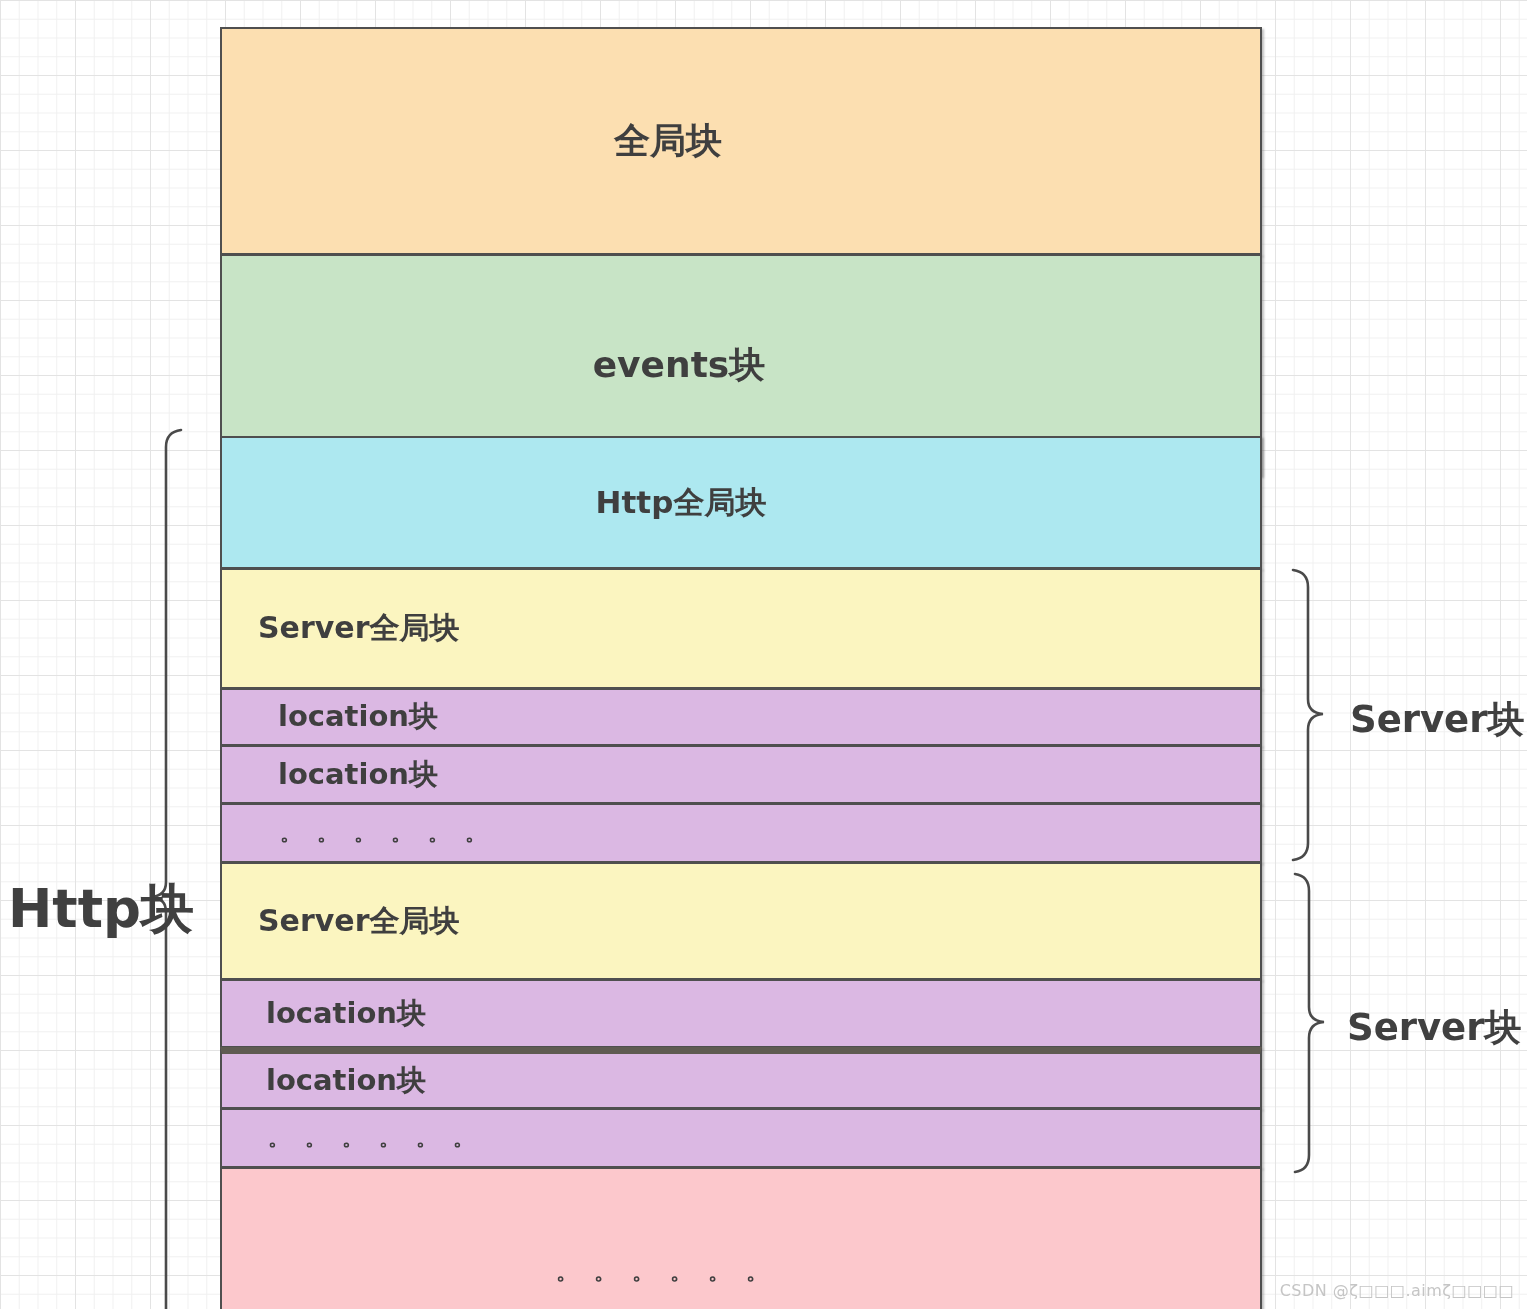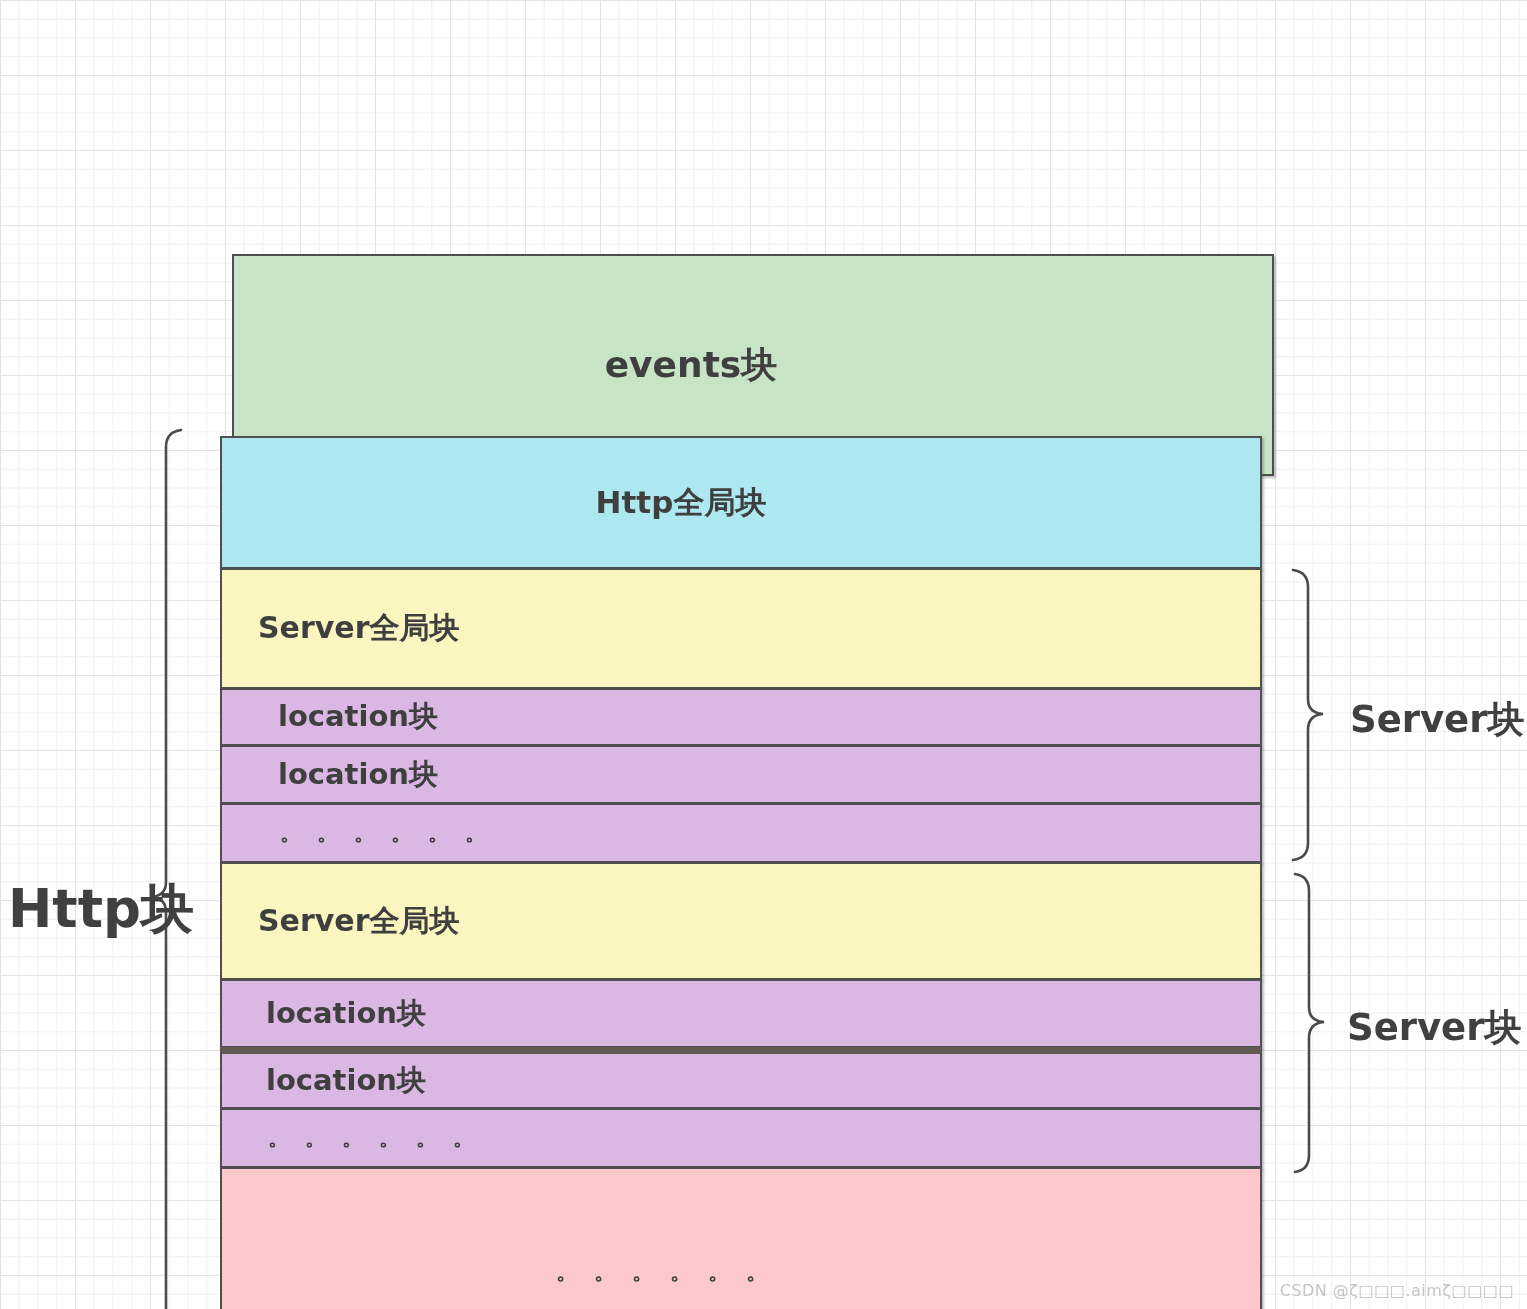--- a/index.html
+++ b/index.html
@@ -20,21 +20,21 @@
   .block {
     position:absolute; left:220px; width:1042px;
     border:2px solid #4f4f4f;
     box-shadow:2px 2px 2px rgba(90,90,90,0.38);
     display:flex; align-items:center;
     font-weight:bold; color:#3f3f3f;
   }
   .center { justify-content:center; }
 
   .b-global       { top:27px;   height:228px; background:#fcdfb1; font-size:36px; padding-right:146px; }
-  .b-events       { top:254px;  height:222px; background:#c8e4c6; font-size:36px; padding-right:124px;margin-left:12px; }
+  .b-events       { top:254px;  height:222px; background:#c8e4c6; font-size:36px; padding-right:124px; }
   .b-http-global  { top:436px;  height:133px; background:#ade8f0; font-size:31px; padding-right:120px; }
   .b-server1      { top:568px;  height:121px; background:#fbf5c0; font-size:30px; padding-left:36px; }
   .b-loc1a        { top:688px;  height:58px;  background:#dbb8e3; font-size:29px; padding-left:56px; }
   .b-loc1b        { top:745px;  height:59px;  background:#dbb8e3; font-size:29px; padding-left:56px; }
   .b-dots1        { top:803px;  height:60px;  background:#dbb8e3; font-size:21px; padding-left:58px; letter-spacing:16px; }
   .b-server2      { top:862px;  height:118px; background:#fbf5c0; font-size:30px; padding-left:36px; }
   .b-loc2a        { top:979px;  height:69px;  background:#dbb8e3; font-size:29px; padding-left:44px; }
   .b-loc2b        { top:1047px; height:62px;  background:#dbb8e3; font-size:29px; padding-left:44px; border-top:7px solid #5f5b52; }
   .b-dots2        { top:1108px; height:60px;  background:#dbb8e3; font-size:21px; padding-left:46px; letter-spacing:16px; }
   .b-bottom       { top:1167px; height:160px; background:#fcc8cc; font-size:22px; letter-spacing:16px;
@@ -52,20 +52,23 @@
   .watermark {
     position:absolute; right:13px; top:1281px;
     font-size:16px; color:#c5c5c5; letter-spacing:0.5px;text-align:center;
   }
 </style>
 </head>
 <body>
 
 <div class="canvas">
 
+  <div class="block b-global center">
+    <span>全局块</span>
+  </div>
   <div class="block b-events center">
     <span>events块</span>
   </div>
   <div class="block b-http-global center">
     <span>Http全局块</span>
   </div>
   <div class="block b-server1">
     <span>Server全局块</span>
   </div>
   <div class="block b-loc1a">

